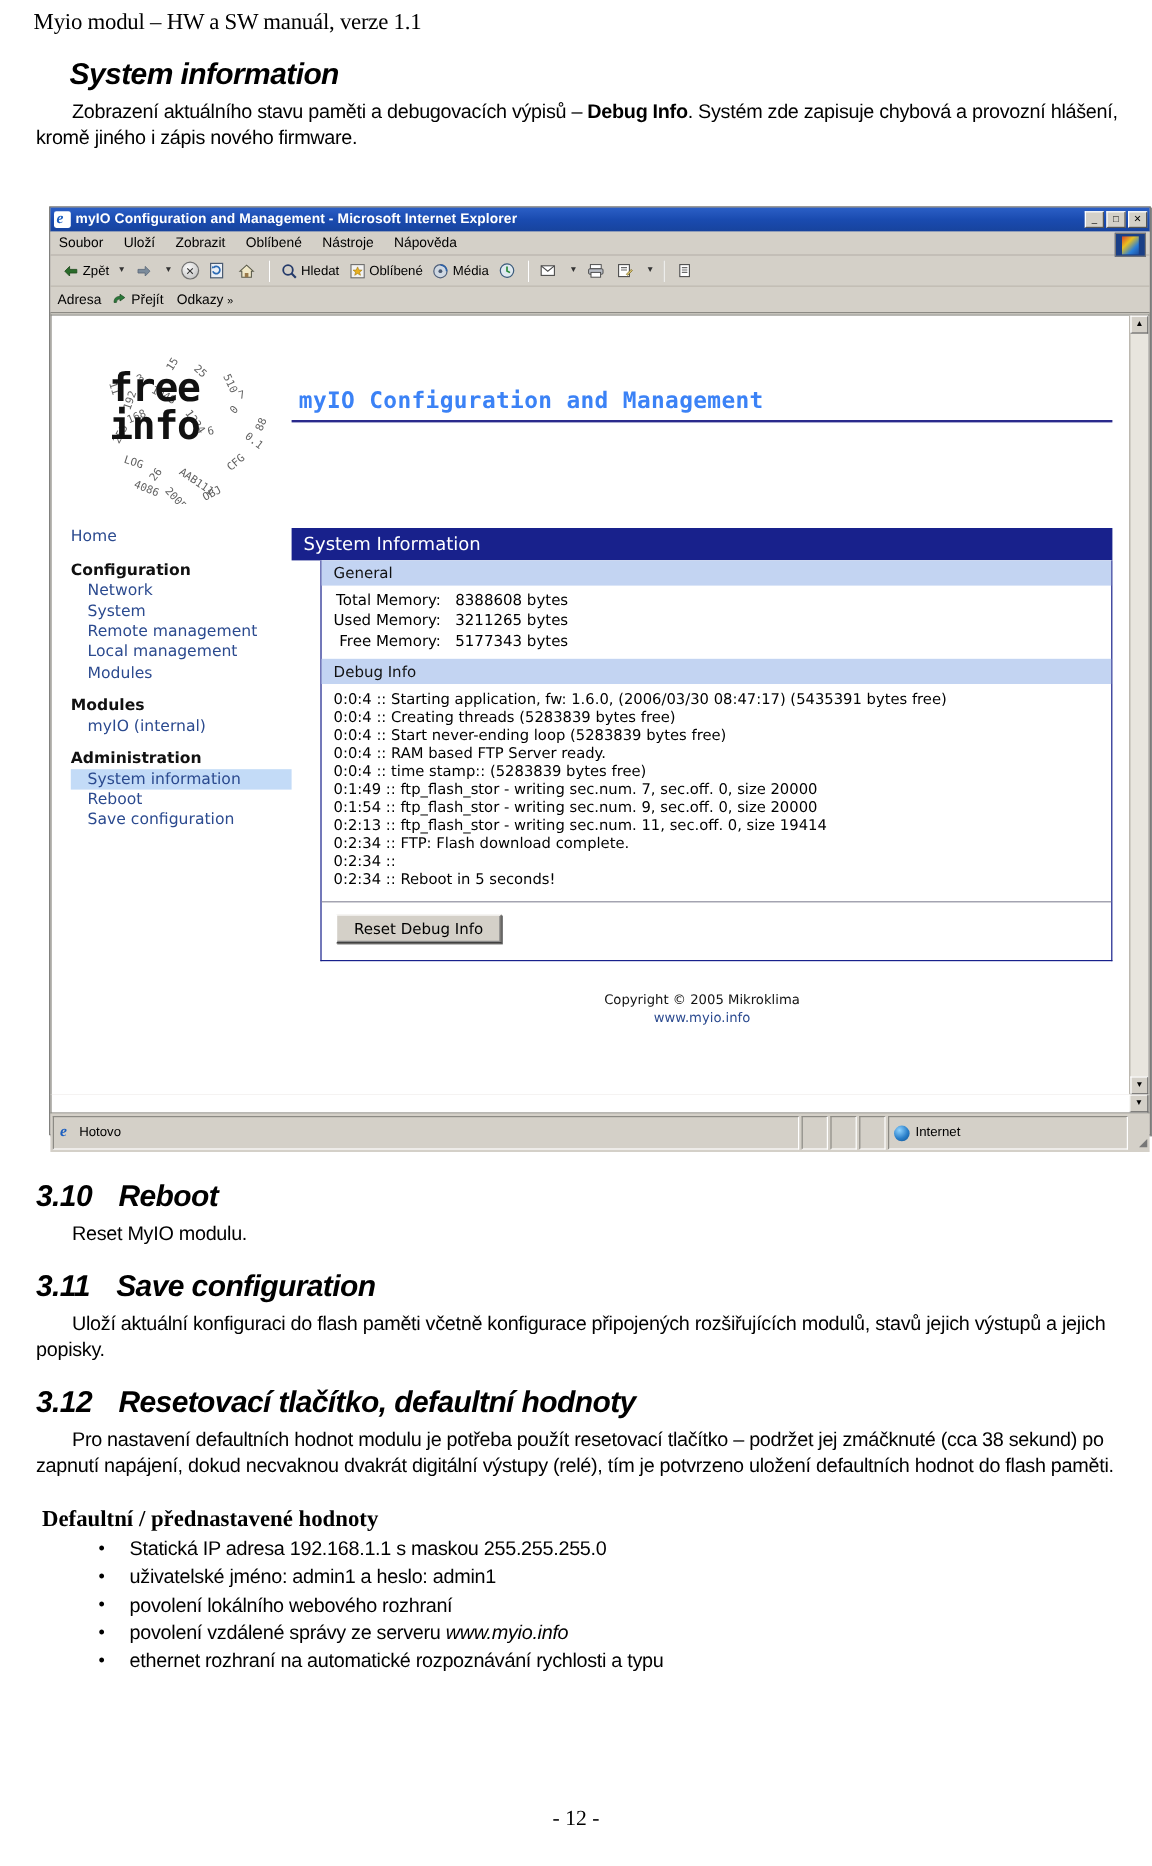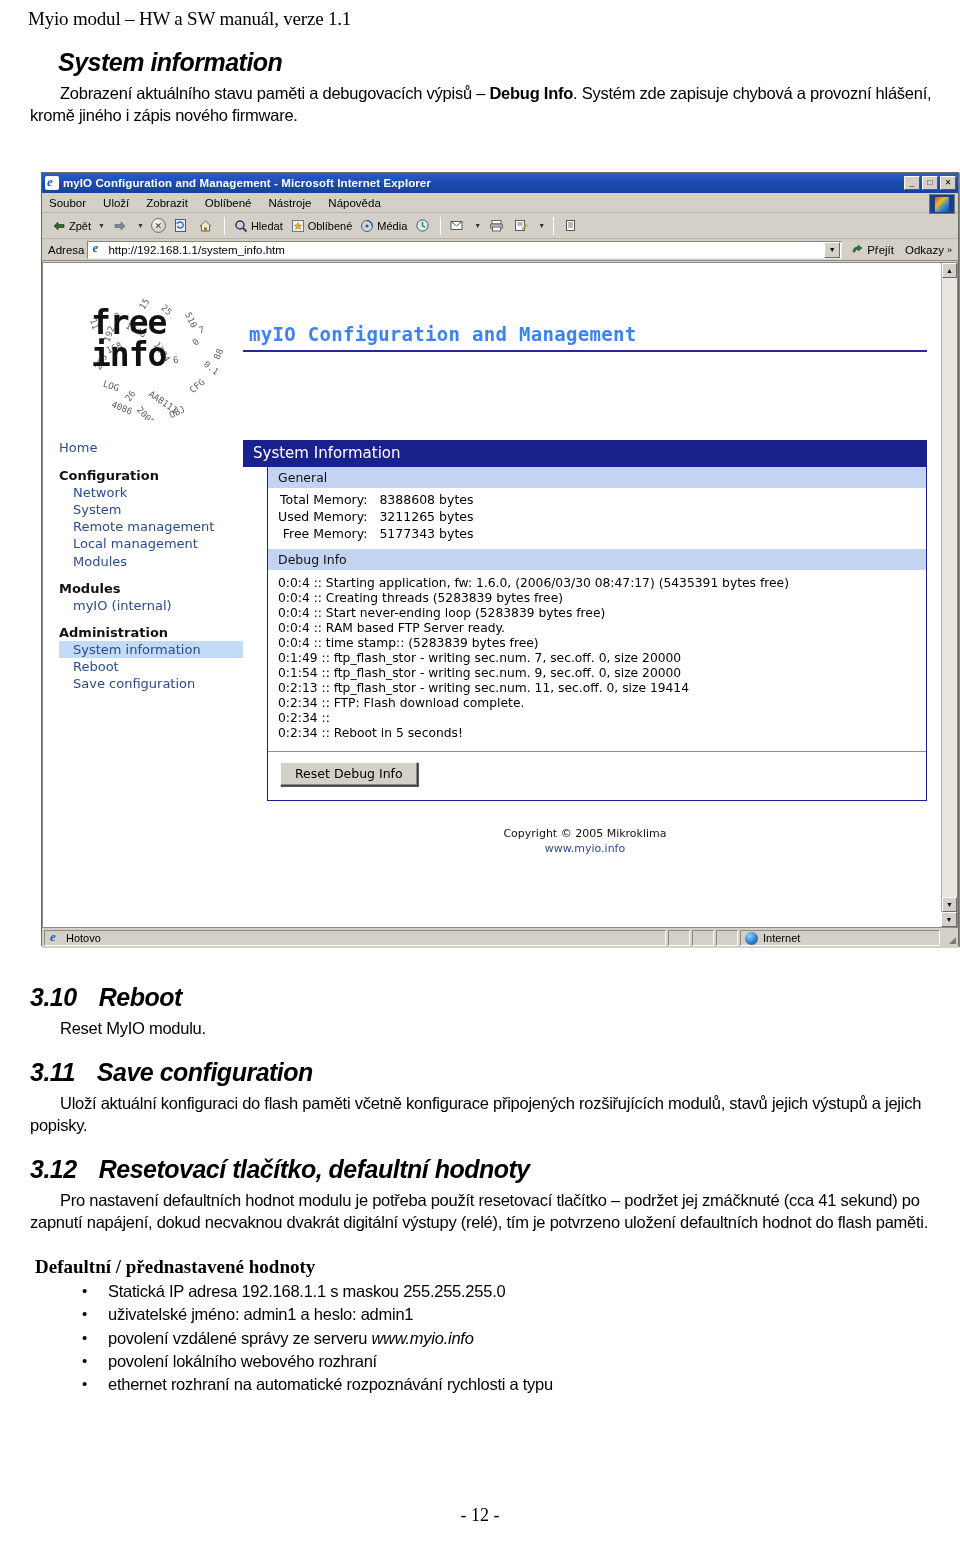--- a/index.html
+++ b/index.html
@@ -426,21 +426,21 @@
     background: #fff;
     border: 1px solid #8c8a84;
     border-top: none;
     display: flex;
     justify-content: flex-end;
     align-items: stretch;
   }
   .hscroll-strip .sb-btn { width: 16px; }
 
   .statusbar {
-    height: 20px;
+    height: 32px;
     background: #d4d0c8;
     display: flex;
     align-items: stretch;
     padding: 2px 2px;
     gap: 2px;
   }
   .status-cell {
     border: 1px solid #8c8a84;
     border-right-color: #fff;
     border-bottom-color: #fff;
@@ -661,25 +661,20 @@
             <line x1="4.2" y1="4" x2="8.8" y2="4" stroke="#6a6a6a"></line>
             <line x1="4.2" y1="6" x2="8.8" y2="6" stroke="#6a6a6a"></line>
             <line x1="4.2" y1="8" x2="8.8" y2="8" stroke="#6a6a6a"></line>
           </svg>
       </span>
     </span>
   </div>
 
   <div class="addressbar">
     <span class="addr-label">Adresa</span>
-    <span class="addr-field">
-      <span class="addr-ico"></span>
-      <span class="addr-text">http://192.168.1.1/system_info.htm</span>
-      <span class="addr-drop">▼</span>
-    </span>
     <span class="addr-go">
       <span class="tb-ico">
         <svg width="13" height="12" viewBox="0 0 13 12">
             <path d="M2 8 Q2 3 7 3 L7 1.2 L11 4 L7 6.8 L7 5 Q4 5 4 8 Z" fill="#2a7a3a" stroke="#1a4a22" stroke-width="0.6"></path>
           </svg>
       </span>
       <span>Přejít</span>
     </span>
     <span class="addr-links">
       <span>Odkazy</span>
@@ -834,25 +829,25 @@
   <p class="para indent">Reset MyIO modulu.</p>
 
   <div class="h-section">
     <span class="num">3.11</span><span class="ttl">Save configuration</span>
   </div>
   <p class="para indent">Uloží aktuální konfiguraci do flash paměti včetně konfigurace připojených rozšiřujících modulů, stavů jejich výstupů a jejich popisky.</p>
 
   <div class="h-section">
     <span class="num">3.12</span><span class="ttl">Resetovací tlačítko, defaultní hodnoty</span>
   </div>
-  <p class="para indent">Pro nastavení defaultních hodnot modulu je potřeba použít resetovací tlačítko – podržet jej zmáčknuté (cca 41 sekund) po zapnutí napájení, dokud necvaknou dvakrát digitální výstupy (relé), tím je potvrzeno uložení defaultních hodnot do flash paměti.</p>
+  <p class="para indent">Pro nastavení defaultních hodnot modulu je potřeba použít resetovací tlačítko – podržet jej zmáčknuté (cca 38 sekund) po zapnutí napájení, dokud necvaknou dvakrát digitální výstupy (relé), tím je potvrzeno uložení defaultních hodnot do flash paměti.</p>
 
   <div class="sub-bold-serif">Defaultní / přednastavené hodnoty</div>
   <ul class="defaults">
     <li>Statická IP adresa 192.168.1.1 s maskou 255.255.255.0</li>
     <li>uživatelské jméno: admin1 a heslo: admin1</li>
+    <li>povolení lokálního webového rozhraní</li>
     <li><span>povolení vzdálené správy ze serveru </span><span class="ital">www.myio.info</span></li>
-    <li>povolení lokálního webového rozhraní</li>
     <li>ethernet rozhraní na automatické rozpoznávání rychlosti a typu</li>
   </ul>
 </div>
 
 <div class="pagenum">- 12 -</div>
 
 </body></html>

